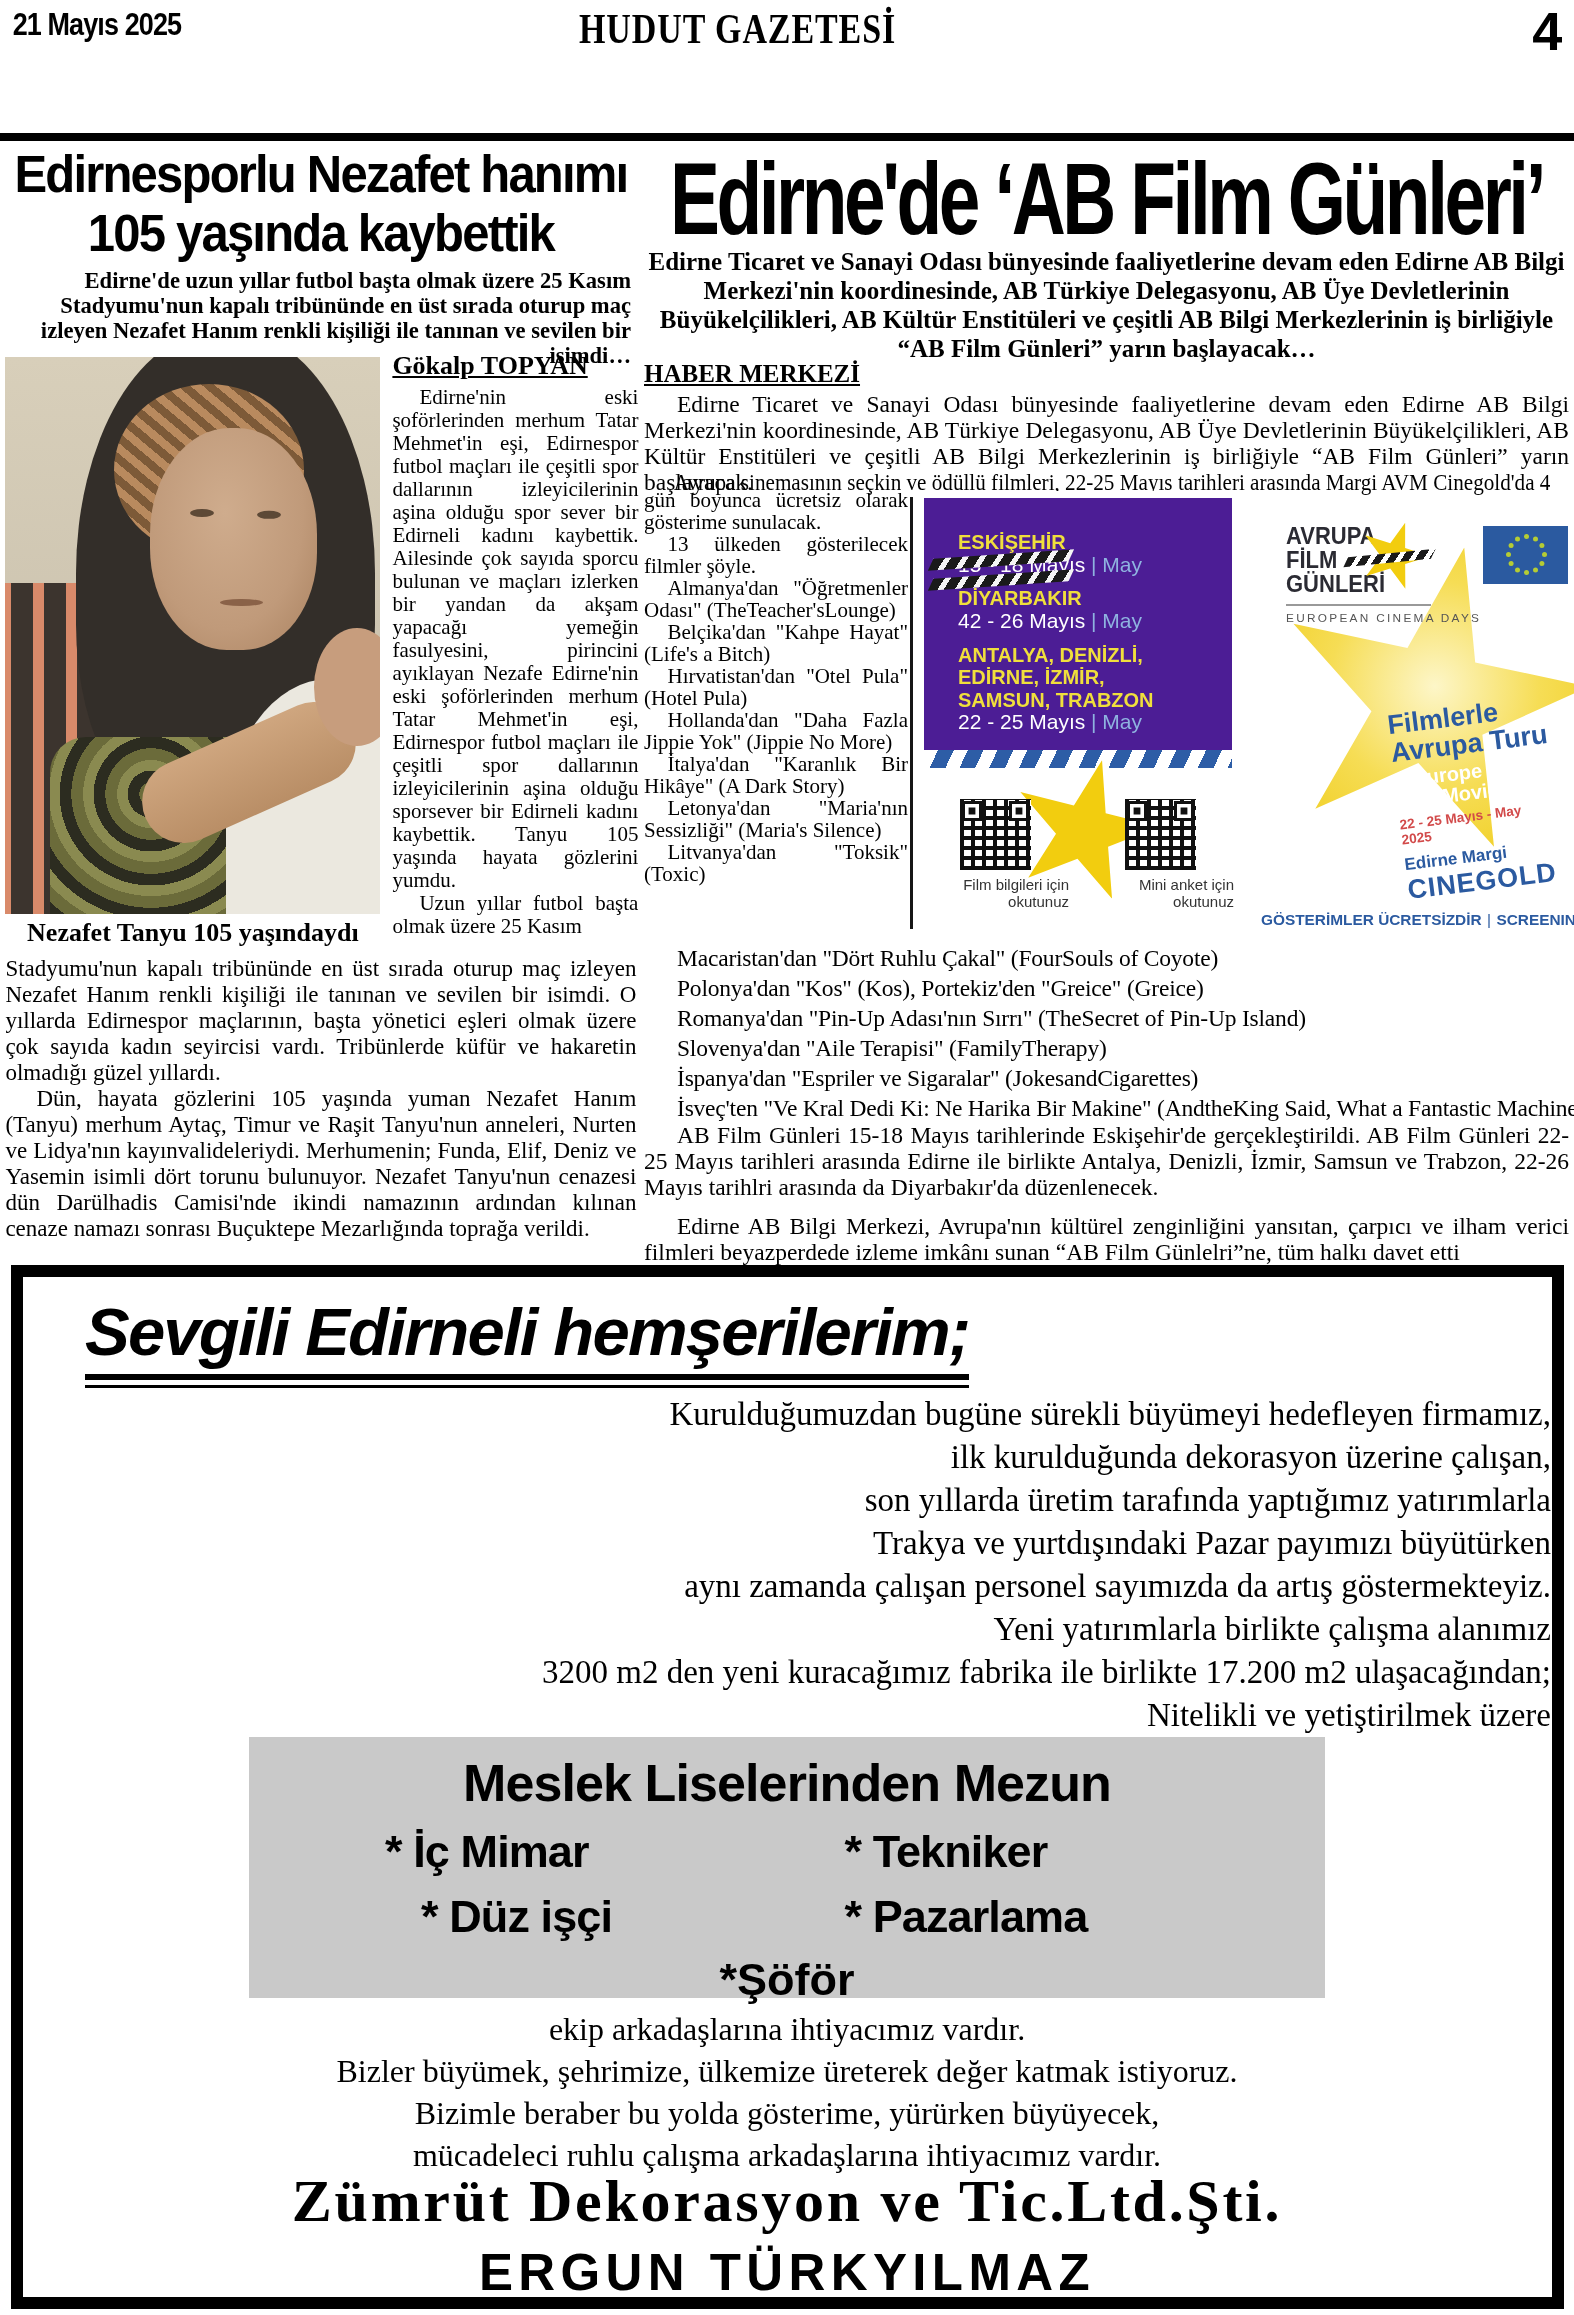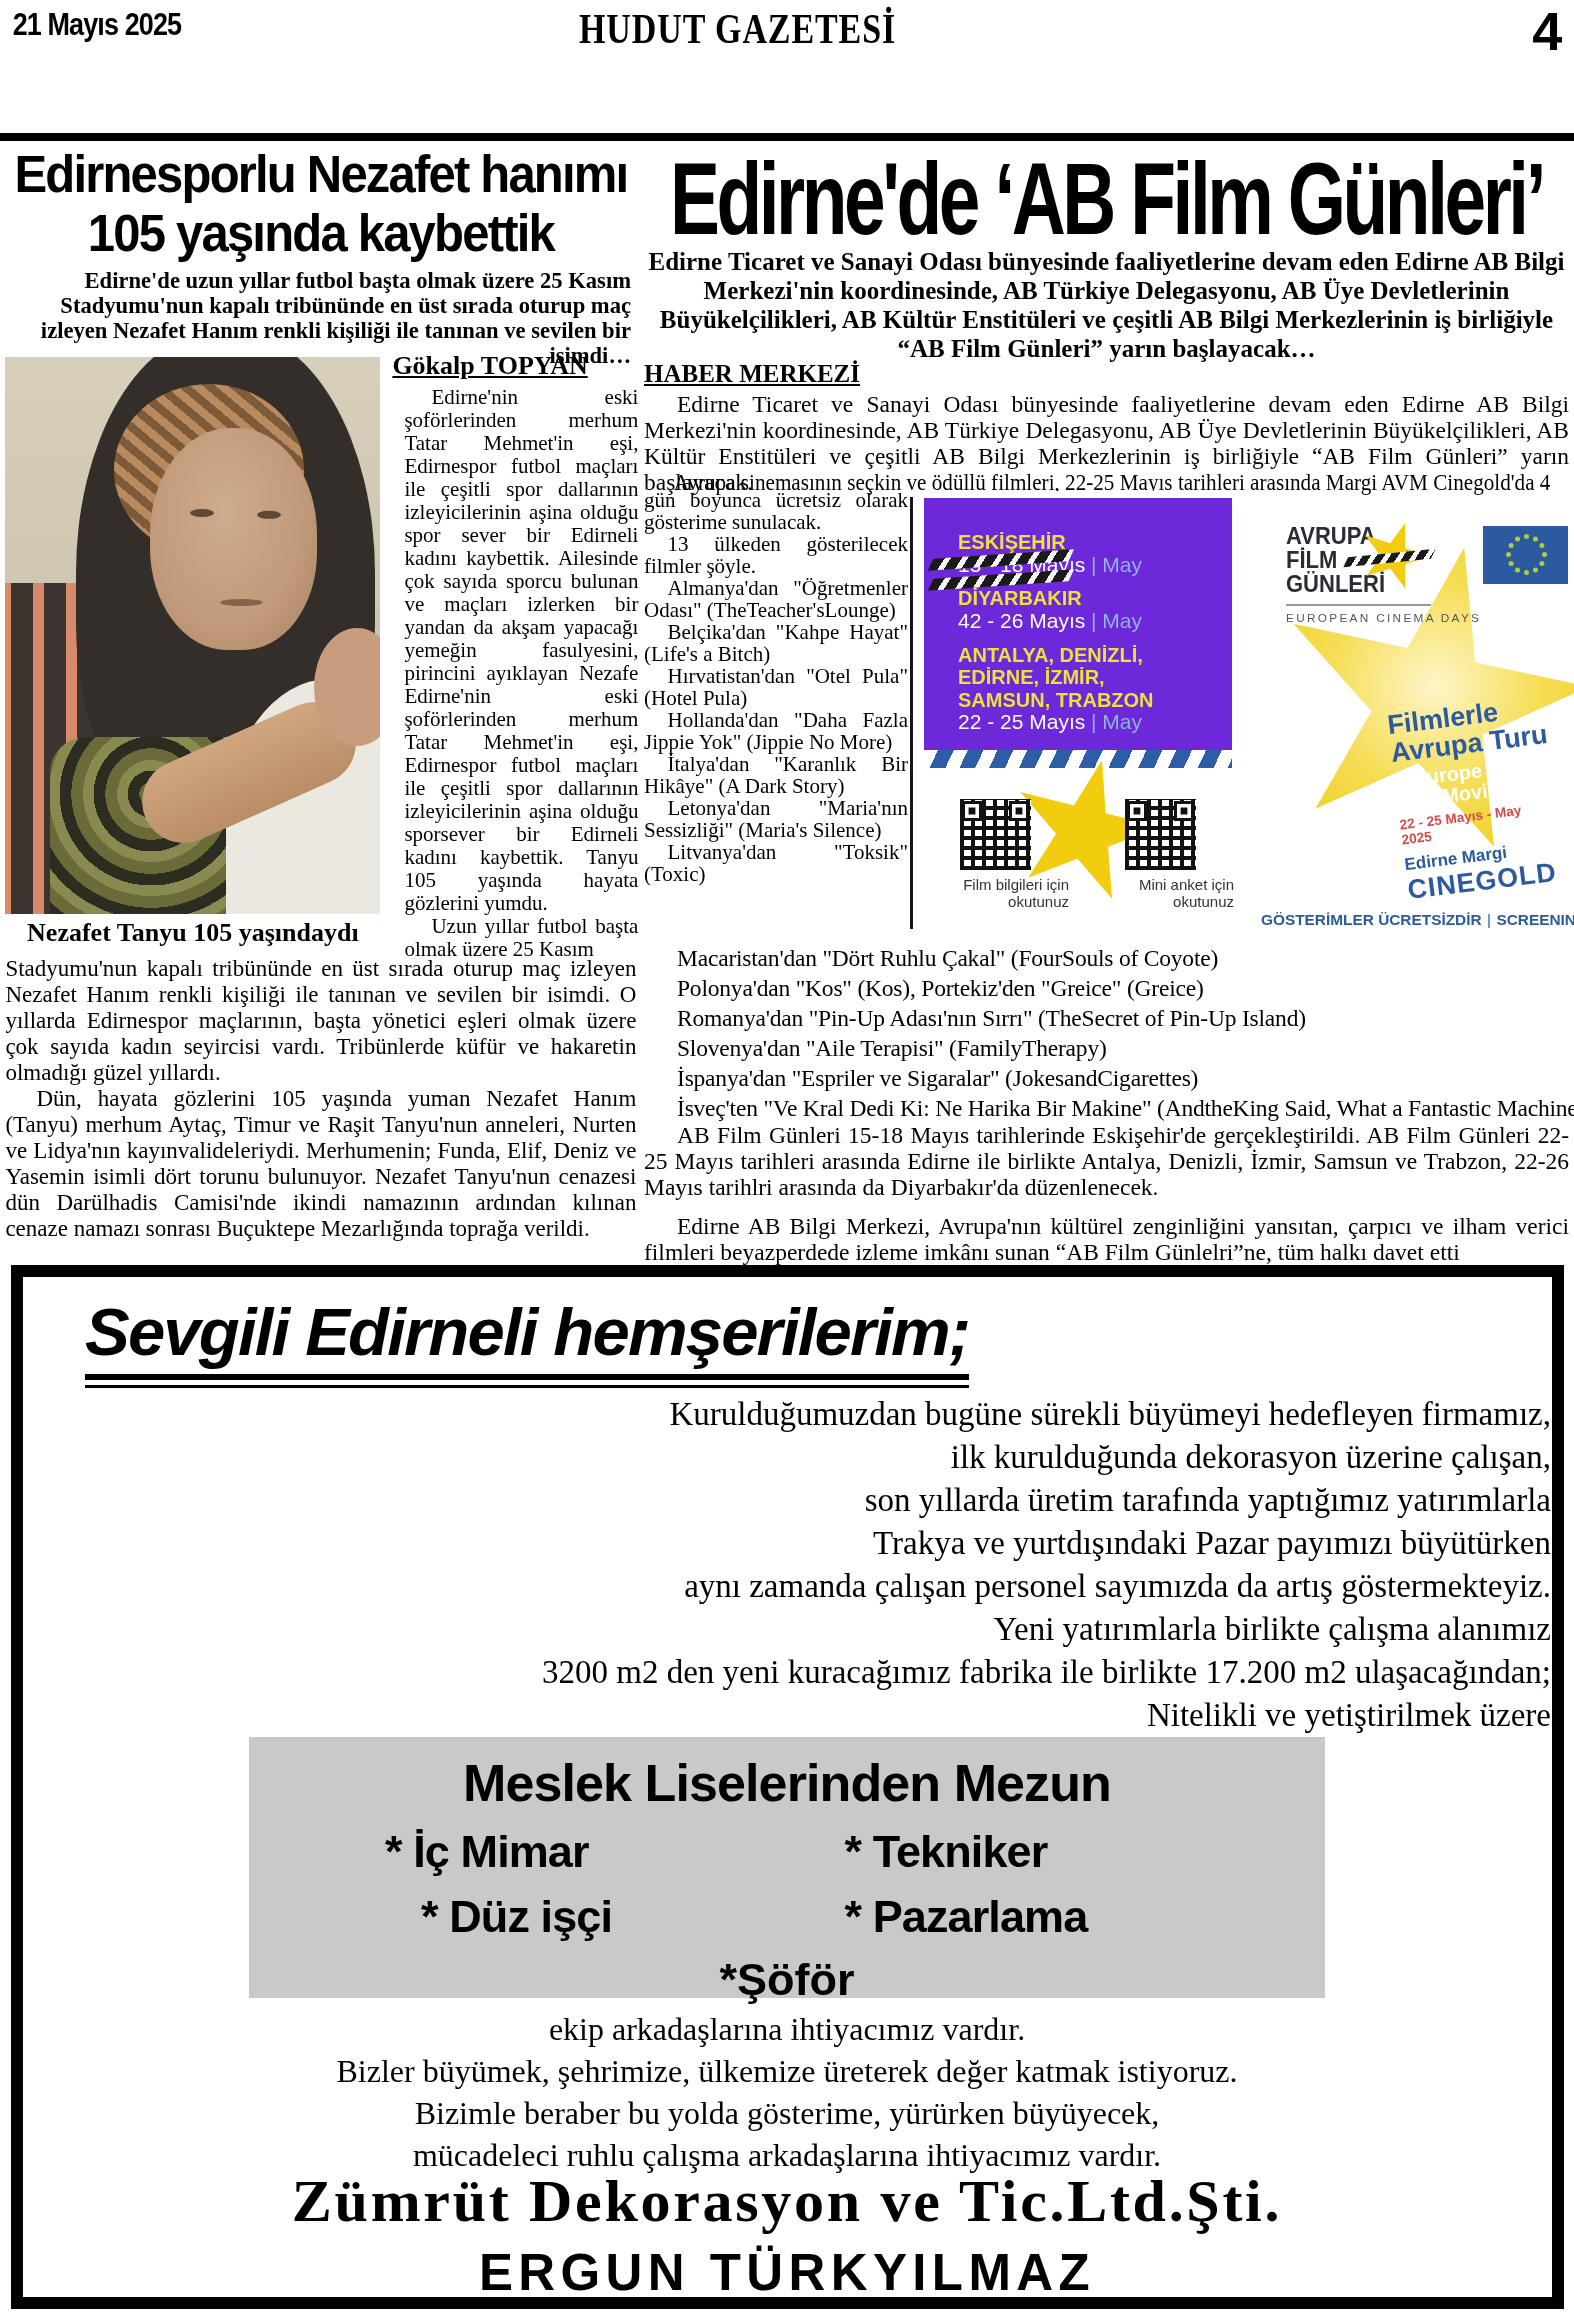--- a/index.html
+++ b/index.html
@@ -37,21 +37,21 @@
          background:repeating-radial-gradient(circle at 35% 30%,#6b6b3a 0 11.8px,#2c2c20 11.8px 23.5px,#8a8a50 23.5px 34px);}
   .ph-white{position:absolute;right:-18px;bottom:-9px;width:172px;height:244px;background:#ebe8df;
          border-radius:60% 30% 0 0;}
   .ph-arm{position:absolute;right:18px;bottom:100px;width:226px;height:83px;border-radius:42px;
          background:linear-gradient(180deg,#cfa67f,#b98e66);transform:rotate(-24deg);}
   .ph-child{position:absolute;right:-20px;top:271px;width:86px;height:118px;border-radius:50%;background:#c79d7d;}
   .la-caption{position:absolute;left:0;top:773px;width:375px;text-align:center;font-weight:bold;font-size:26px;}
   .lcol{position:absolute;left:387px;top:206px;width:246px;}
   .lcol-byline{font-weight:bold;font-size:26px;text-decoration:underline;margin-bottom:5.4px;}
   .lcol p{margin:0;font-size:21px;line-height:23px;text-align:justify;}
-  .lcol p.ind{text-indent:27px;margin-left:12px;}
+  .lcol p.ind{text-indent:27px;}
   .lfull{position:absolute;left:0;top:811px;width:631px;}
   .lfull p{margin:0;font-size:23px;line-height:26px;text-align:justify;}
   .lfull p.ind{text-indent:31px;}
 
   
   .ra{position:absolute;left:644px;top:140px;width:925px;}
   .ra-h1{white-space:nowrap;text-align:center;font-family:"Liberation Sans",sans-serif;font-weight:bold;
          font-size:78px;letter-spacing:-3.6px;transform:scale(.96,1.3);transform-origin:center top;}
   .ra-lede{position:absolute;left:0;top:107px;width:925px;font-weight:bold;font-size:25px;line-height:29px;text-align:center;}
   .ra-byline{position:absolute;left:0;top:220px;font-weight:bold;font-size:25px;text-decoration:underline;}
@@ -59,21 +59,21 @@
   .ra-p1{position:absolute;left:0;top:251px;width:925px;text-indent:33px;}
   .ra-p2{position:absolute;left:0;top:329px;width:1013px;text-indent:33px;white-space:nowrap;
          transform:scaleX(.9);transform-origin:left top;}
   .film-col{position:absolute;left:0;top:349px;width:264px;}
   .film-col p{margin:0;font-size:21px;line-height:22px;text-align:justify;}
   .film-col p.ind{text-indent:23.5px;}
   .vrule{position:absolute;left:266px;top:357px;width:2.7px;height:432px;background:#161616;}
 
   
   .poster{position:absolute;left:280px;top:351px;width:308px;height:445px;background:#fff;}
-  .p-blue{position:absolute;left:0;top:7.2px;width:308px;height:262px;background:#6d28d9;
+  .p-blue{position:absolute;left:0;top:7.2px;width:308px;height:262px;background:#4c1d95;
           padding:33px 0 0 34px;box-sizing:border-box;}
   .p-group{margin-bottom:11px;width:242px;}
   .p-city{color:#f0df3c;font-family:"Liberation Sans",sans-serif;font-weight:bold;font-size:20px;line-height:22.6px;}
   .p-dates{color:#fff;font-family:"Liberation Sans",sans-serif;font-size:21px;line-height:22.6px;}
   .p-dates .may{color:#8fb3e0;}
   .p-zig{position:absolute;left:0;top:259px;width:308px;height:18px;
          background:repeating-linear-gradient(115deg,#fff 0 12.7px,#2d5da6 12.7px 27px);}
   .p-star{position:absolute;left:86px;top:267px;width:149px;height:145px;background:#f2cd0f;
           clip-path:polygon(50% 0%,61% 35%,98% 35%,68% 57%,79% 91%,50% 70%,21% 91%,32% 57%,2% 35%,39% 35%);
           transform:rotate(14deg);}

